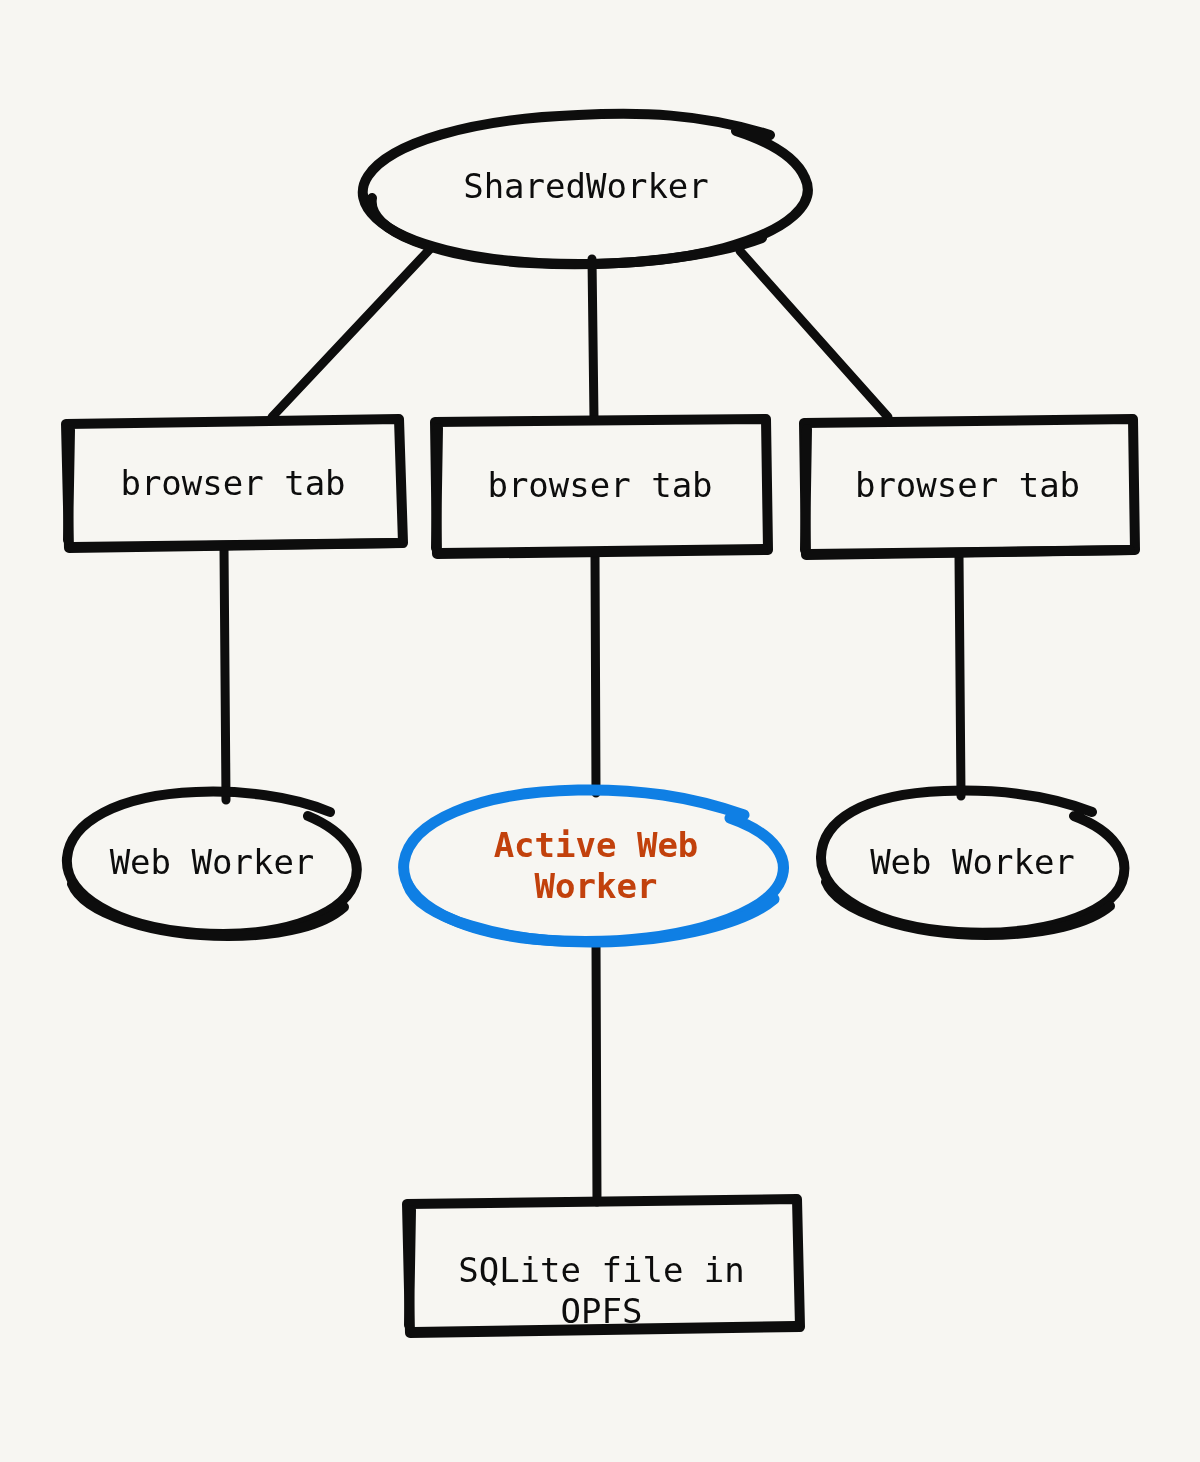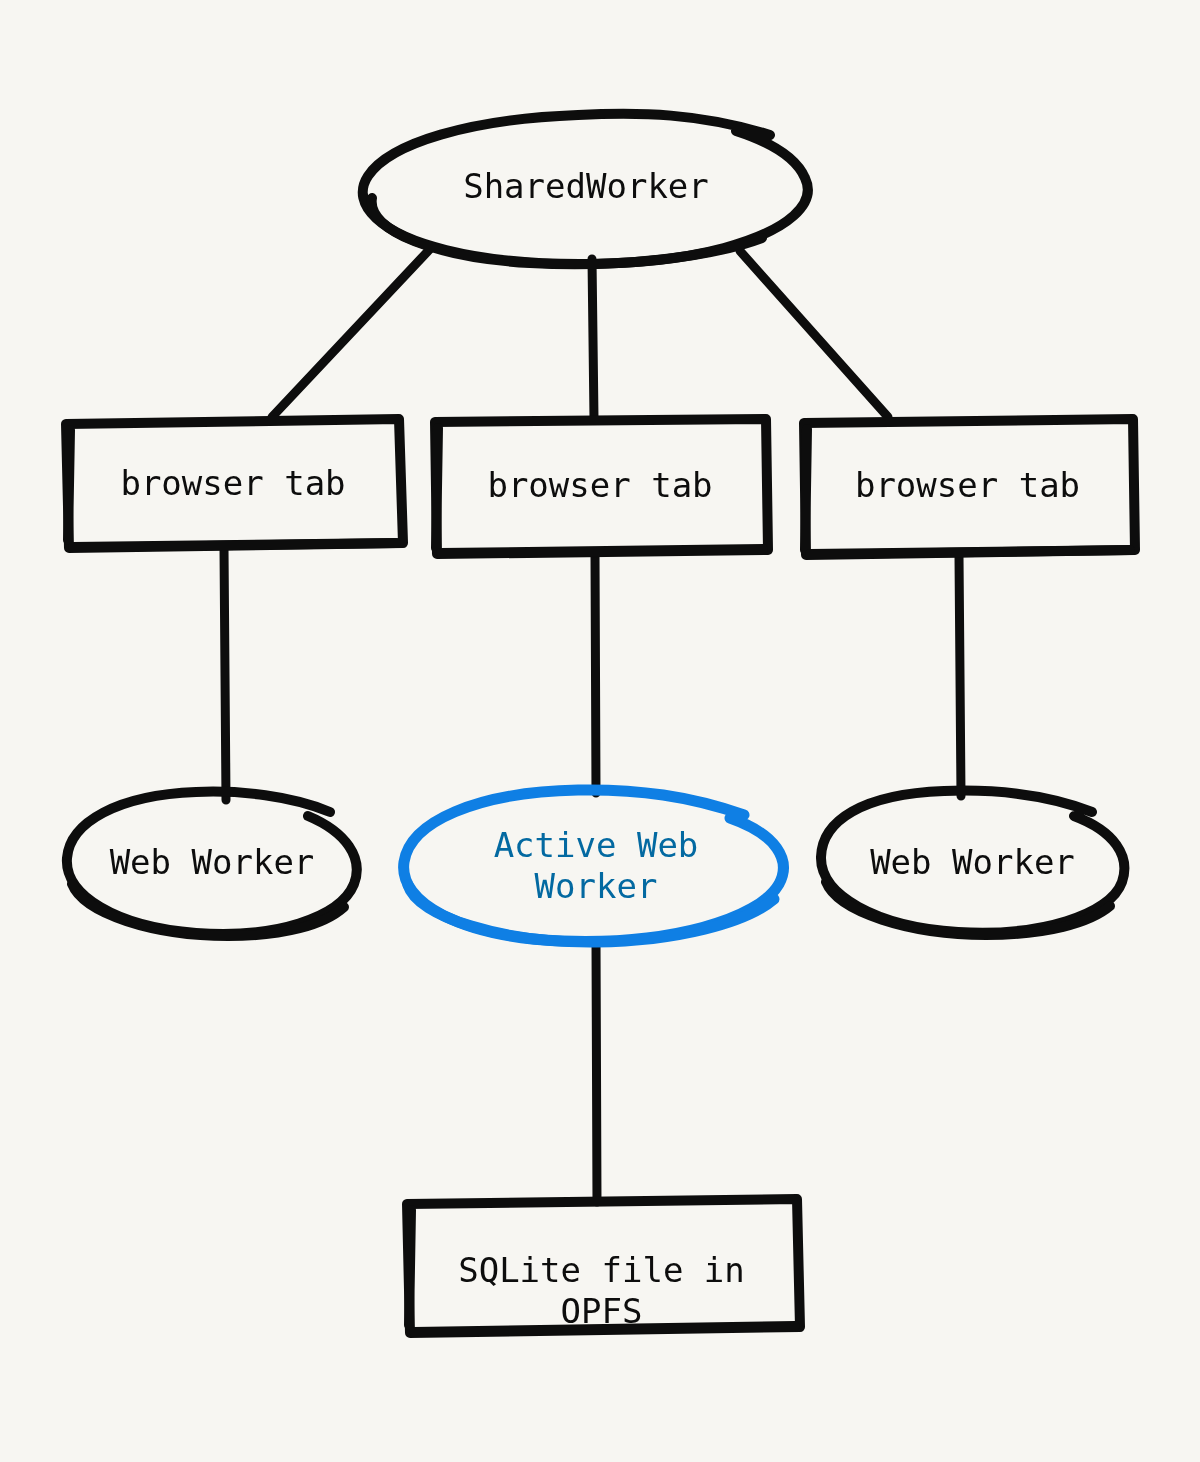--- a/index.html
+++ b/index.html
@@ -36,22 +36,22 @@
     text-align: center;
     font-family: "DejaVu Sans Mono", "Liberation Mono", monospace;
     font-size: 34px;
     line-height: 1.22;
     letter-spacing: 0px;
     color: #0d0d0d;
     white-space: pre-line;
     pointer-events: none;
   }
   .node-label.accent {
-    color: #0369a1;
-    font-weight: 400;
+    color: #c2410c;
+    font-weight: 700;
   }
 </style>
 </head>
 <body>
 
 <div id="diagram-canvas">
 
   <svg class="layer" viewBox="0 0 1200 1462">
     <g fill="none" stroke="#0d0d0d" stroke-width="9" stroke-linecap="round" stroke-linejoin="round">
 

